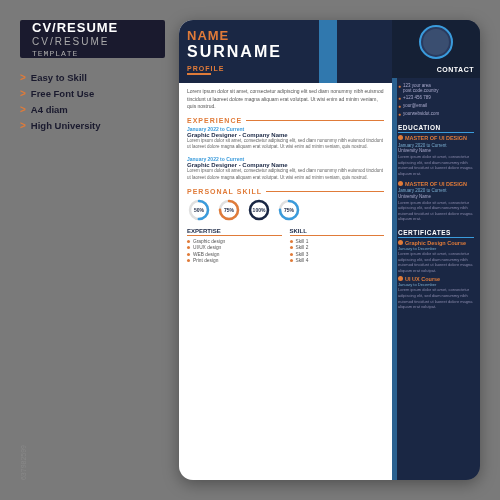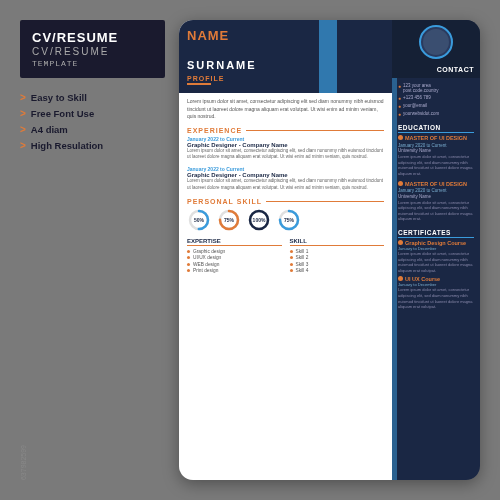--- a/index.html
+++ b/index.html
@@ -23,21 +23,21 @@
     
     .left-panel {
       width: 145px;
       display: flex;
       flex-direction: column;
       gap: 10px;
     }
     .cv-title-box {
       background: #1a1a2e;
       color: white;
-      padding: 10px 12px;
+      padding: 0 12px;
       border-radius: 2px;
     }
     .cv-title-box .cv-label {
       font-size: 13px;
       font-weight: bold;
       color: white;
       letter-spacing: 1px;
     }
     .cv-title-box .resume-label {
       font-size: 10px;
@@ -110,26 +110,26 @@
       opacity: 0.7;
     }
     .name-block .name-text {
       font-size: 13px;
       font-weight: bold;
       color: #e07b39;
       letter-spacing: 1px;
       text-transform: uppercase;
     }
     .name-block .surname-text {
-      font-size: 11px;
+      font-size: 16px;
       font-weight: bold;
       color: white;
       letter-spacing: 2px;
       text-transform: uppercase;
-      margin-top: 16px;
+      margin-top: 0px;
     }
     .profile-label-main {
       font-size: 7px;
       font-weight: bold;
       color: #e07b39;
       letter-spacing: 1px;
       margin-top: 4px;
       text-transform: uppercase;
     }
     .orange-underline {
@@ -405,21 +405,21 @@
       <div class="feature-item">
         <span class="feature-arrow">&gt;</span>
         <span>Free Font Use</span>
       </div>
       <div class="feature-item">
         <span class="feature-arrow">&gt;</span>
         <span>A4 diam</span>
       </div>
       <div class="feature-item">
         <span class="feature-arrow">&gt;</span>
-        <span>High Resulation</span>
+        <span>High University</span>
       </div>
     </div>
     <div style="margin-top: auto; padding-top: 20px;">
       <div class="watermark">637982599</div>
     </div>
   </div>
 
   <div class="resume-card">
 
     <div class="main-col">

